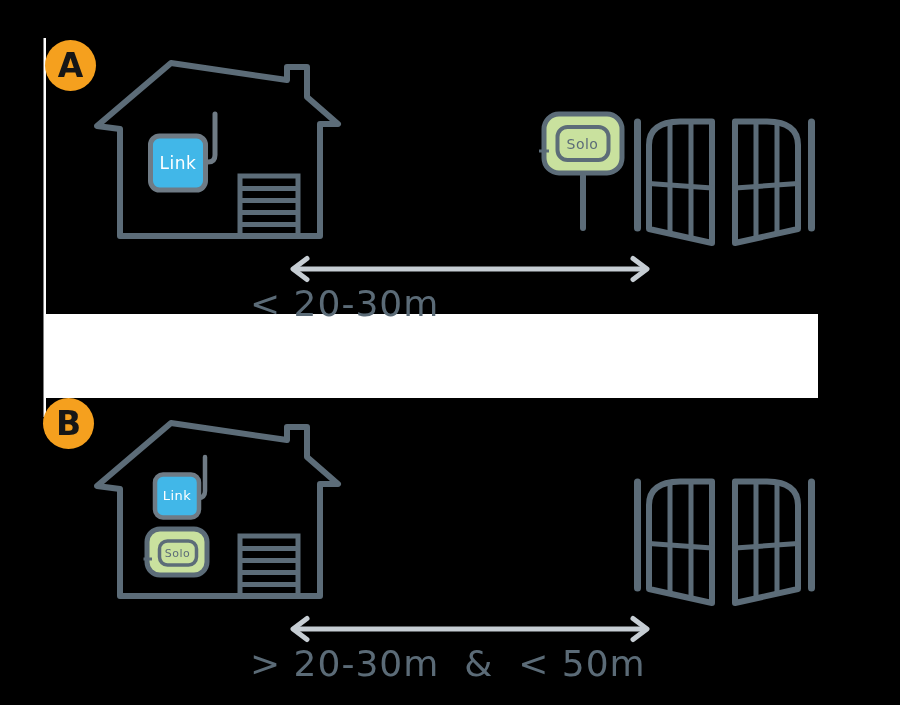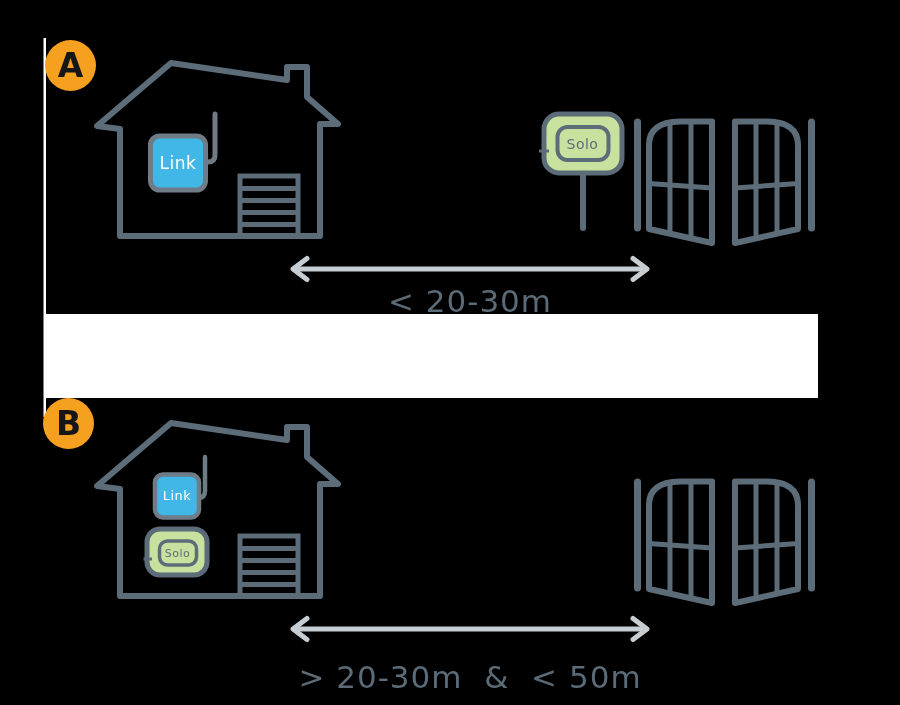--- a/index.html
+++ b/index.html
@@ -43,27 +43,27 @@
     justify-content: center;
     font-weight: 400;
     letter-spacing: 0.5px;
   }
   .link-a-pos { left: 150px; top: 136px; width: 56px; height: 54px; font-size: 17px; color: #ffffff; }
   .link-b-pos { left: 155px; top: 474px; width: 44px; height: 43px; font-size: 13px; color: #ffffff; }
   .solo-a-pos { left: 557px; top: 127px; width: 51px; height: 33px; font-size: 14px; color: #5C6C78; }
   .solo-b-pos { left: 159px; top: 541px; width: 37px; height: 24px; font-size: 11px; color: #5C6C78; }
   .distance-label {
     width: 440px;
-    text-align: center;
-    font-size: 31px;
+    text-align: left;
+    font-size: 36px;
     letter-spacing: 1px;
     color: #5B6B77;
   }
   .dist-a-pos { left: 250px; top: 283px; }
-  .dist-b-pos { left: 250px; top: 643px; margin-top: 16px; }
+  .dist-b-pos { left: 250px; top: 643px; }
 </style>
 </head>
 <body>
 
 <div class="stage">
 
   <svg width="900" height="705" viewBox="0 0 900 705">
 
     <rect x="43.5" y="38" width="2.5" height="379" fill="#FFFFFF"></rect>
     <rect x="44" y="314" width="774" height="84" fill="#FFFFFF"></rect>

